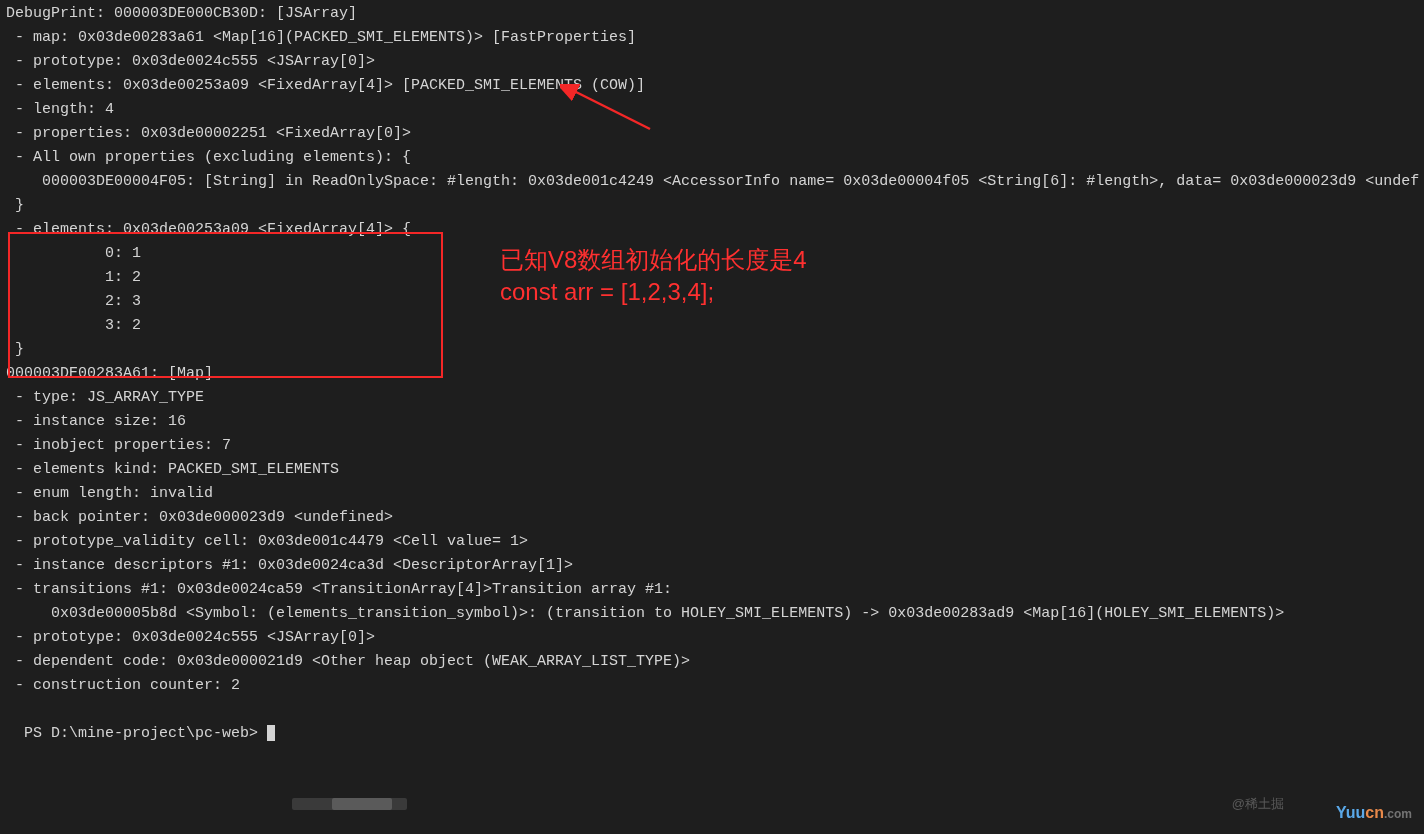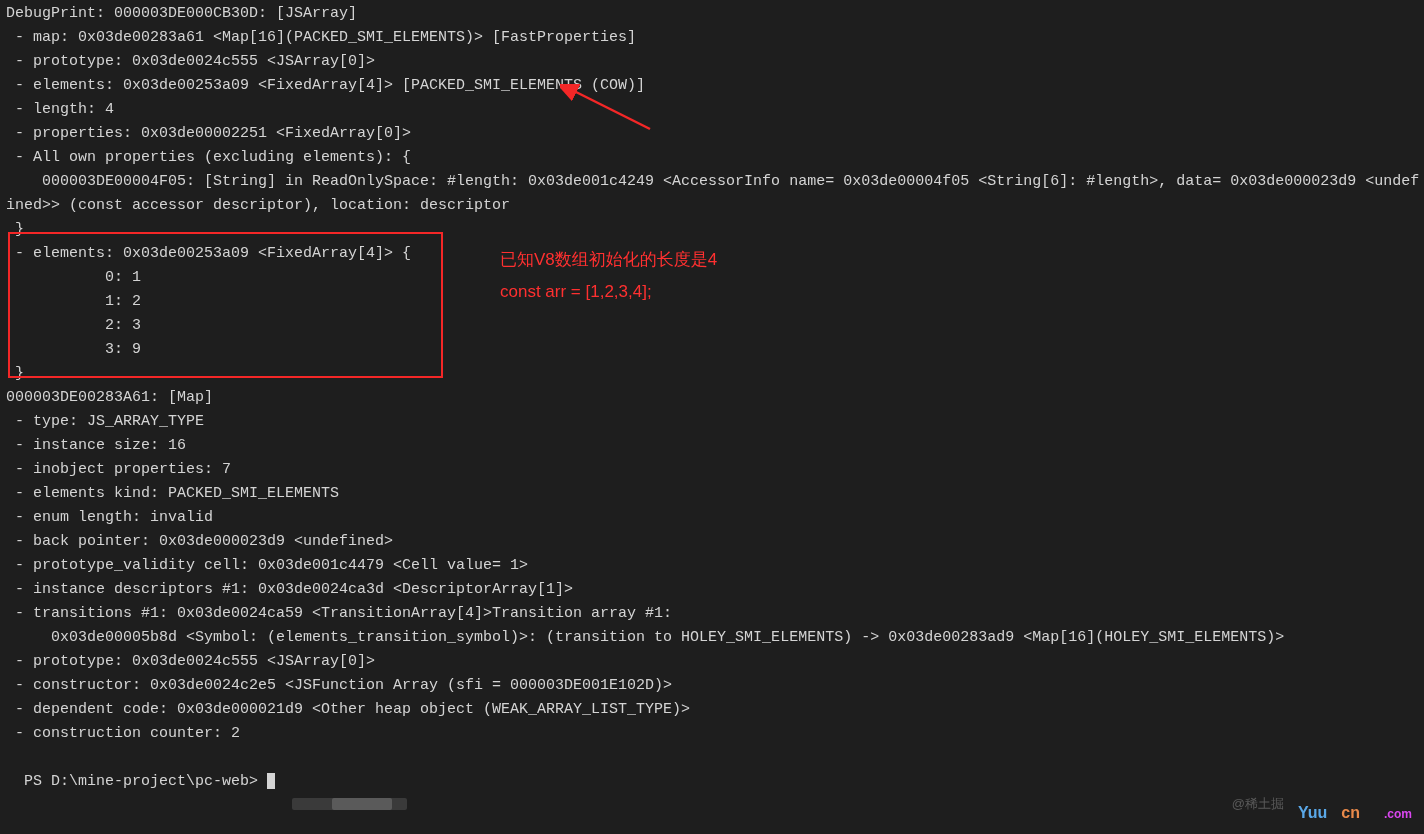--- a/index.html
+++ b/index.html
@@ -36,21 +36,21 @@
       left: 560px;
       top: 84px;
       pointer-events: none;
     }
     .annotation {
       position: absolute;
       left: 500px;
       top: 244px;
       color: #ff3030;
       font-family: 'Microsoft YaHei', sans-serif;
-      font-size: 17px;
+      font-size: 24px;
       line-height: 32px;
       font-weight: 400;
     }
     .watermark {
       position: absolute;
       right: 140px;
       bottom: 18px;
       color: #888;
       font-size: 13px;
       opacity: 0.55;
@@ -58,22 +58,22 @@
     }
     .logo {
       position: absolute;
       right: 12px;
       bottom: 8px;
       font-size: 16px;
       font-weight: bold;
       font-family: Arial, sans-serif;
     }
     .logo-yuu { color: #5aa8e8; }
-    .logo-cn { color: #e8894a; padding-left: 14px; }
-    .logo-com { color: #d946ef; font-size: 12px; padding-left: 24px; }
+    .logo-cn { color: #e8894a; }
+    .logo-com { color: #737373; font-size: 12px; }
     .prompt-cursor {
       background: #d4d4d4;
       display: inline-block;
       width: 8px;
       height: 16px;
       vertical-align: middle;
     }
     .scrollbar-track {
       position: absolute;
       bottom: 24px;
@@ -96,42 +96,40 @@
 
 <div id="terminal-lines">
     <div class="line">DebugPrint: 000003DE000CB30D: [JSArray]</div>
     <div class="line"> - map: 0x03de00283a61 &lt;Map[16](PACKED_SMI_ELEMENTS)&gt; [FastProperties]</div>
     <div class="line"> - prototype: 0x03de0024c555 &lt;JSArray[0]&gt;</div>
     <div class="line"> - elements: 0x03de00253a09 &lt;FixedArray[4]&gt; [PACKED_SMI_ELEMENTS (COW)]</div>
     <div class="line"> - length: 4</div>
     <div class="line"> - properties: 0x03de00002251 &lt;FixedArray[0]&gt;</div>
     <div class="line"> - All own properties (excluding elements): {</div>
     <div class="line">    000003DE00004F05: [String] in ReadOnlySpace: #length: 0x03de001c4249 &lt;AccessorInfo name= 0x03de00004f05 &lt;String[6]: #length&gt;, data= 0x03de000023d9 &lt;undef</div>
-    <div class="line">ined&gt;&gt; (const accessor descriptor), location: descriptor</div>
     <div class="line"> }</div>
     <div class="line"> - elements: 0x03de00253a09 &lt;FixedArray[4]&gt; {</div>
     <div class="line">           0: 1</div>
     <div class="line">           1: 2</div>
     <div class="line">           2: 3</div>
-    <div class="line">           3: 9</div>
+    <div class="line">           3: 2</div>
     <div class="line"> }</div>
     <div class="line">000003DE00283A61: [Map]</div>
     <div class="line"> - type: JS_ARRAY_TYPE</div>
     <div class="line"> - instance size: 16</div>
     <div class="line"> - inobject properties: 7</div>
     <div class="line"> - elements kind: PACKED_SMI_ELEMENTS</div>
     <div class="line"> - enum length: invalid</div>
     <div class="line"> - back pointer: 0x03de000023d9 &lt;undefined&gt;</div>
     <div class="line"> - prototype_validity cell: 0x03de001c4479 &lt;Cell value= 1&gt;</div>
     <div class="line"> - instance descriptors #1: 0x03de0024ca3d &lt;DescriptorArray[1]&gt;</div>
     <div class="line"> - transitions #1: 0x03de0024ca59 &lt;TransitionArray[4]&gt;Transition array #1:</div>
     <div class="line">     0x03de00005b8d &lt;Symbol: (elements_transition_symbol)&gt;: (transition to HOLEY_SMI_ELEMENTS) -&gt; 0x03de00283ad9 &lt;Map[16](HOLEY_SMI_ELEMENTS)&gt;</div>
     <div class="line"></div>
     <div class="line"> - prototype: 0x03de0024c555 &lt;JSArray[0]&gt;</div>
-    <div class="line"> - constructor: 0x03de0024c2e5 &lt;JSFunction Array (sfi = 000003DE001E102D)&gt;</div>
     <div class="line"> - dependent code: 0x03de000021d9 &lt;Other heap object (WEAK_ARRAY_LIST_TYPE)&gt;</div>
     <div class="line"> - construction counter: 2</div>
     <div class="line"></div>
   </div>
 
 <div class="line">
   <span>PS D:\mine-project\pc-web&gt; </span><span class="prompt-cursor"></span>
 </div>
 
 <div class="red-box"></div>

